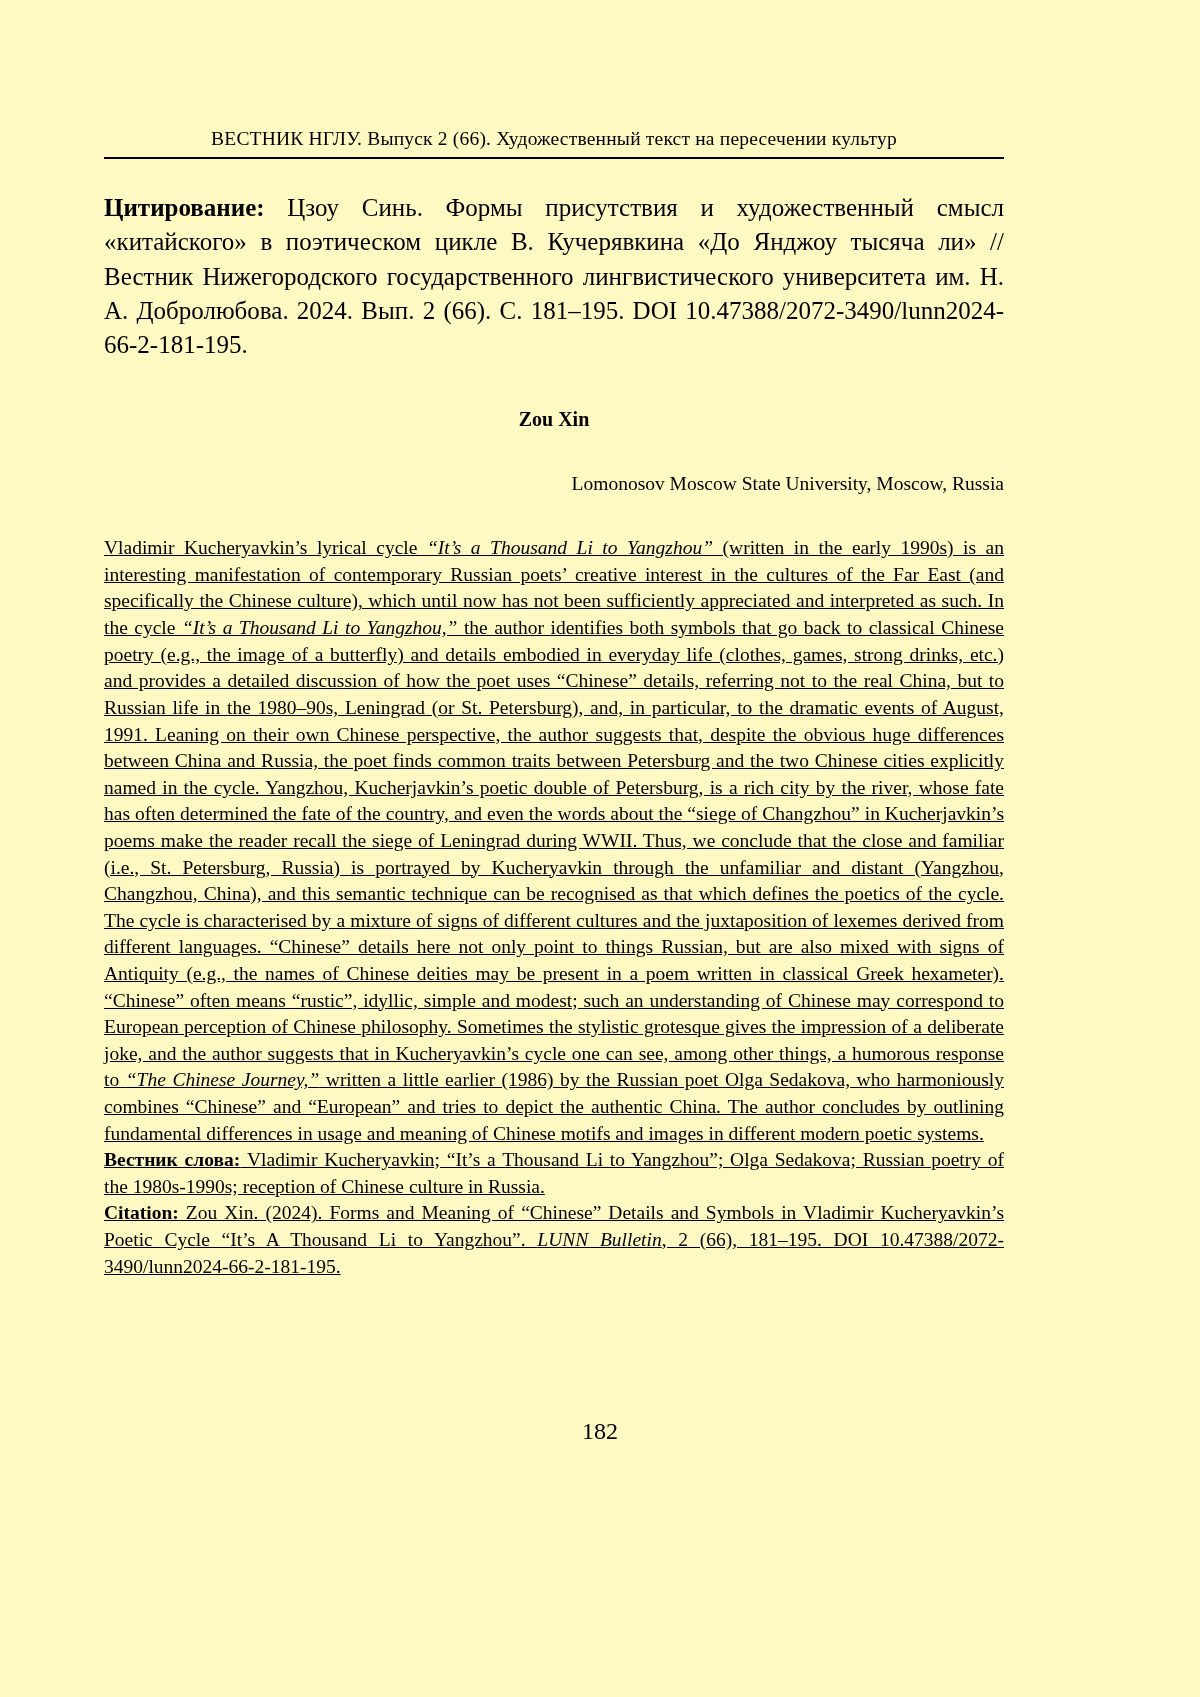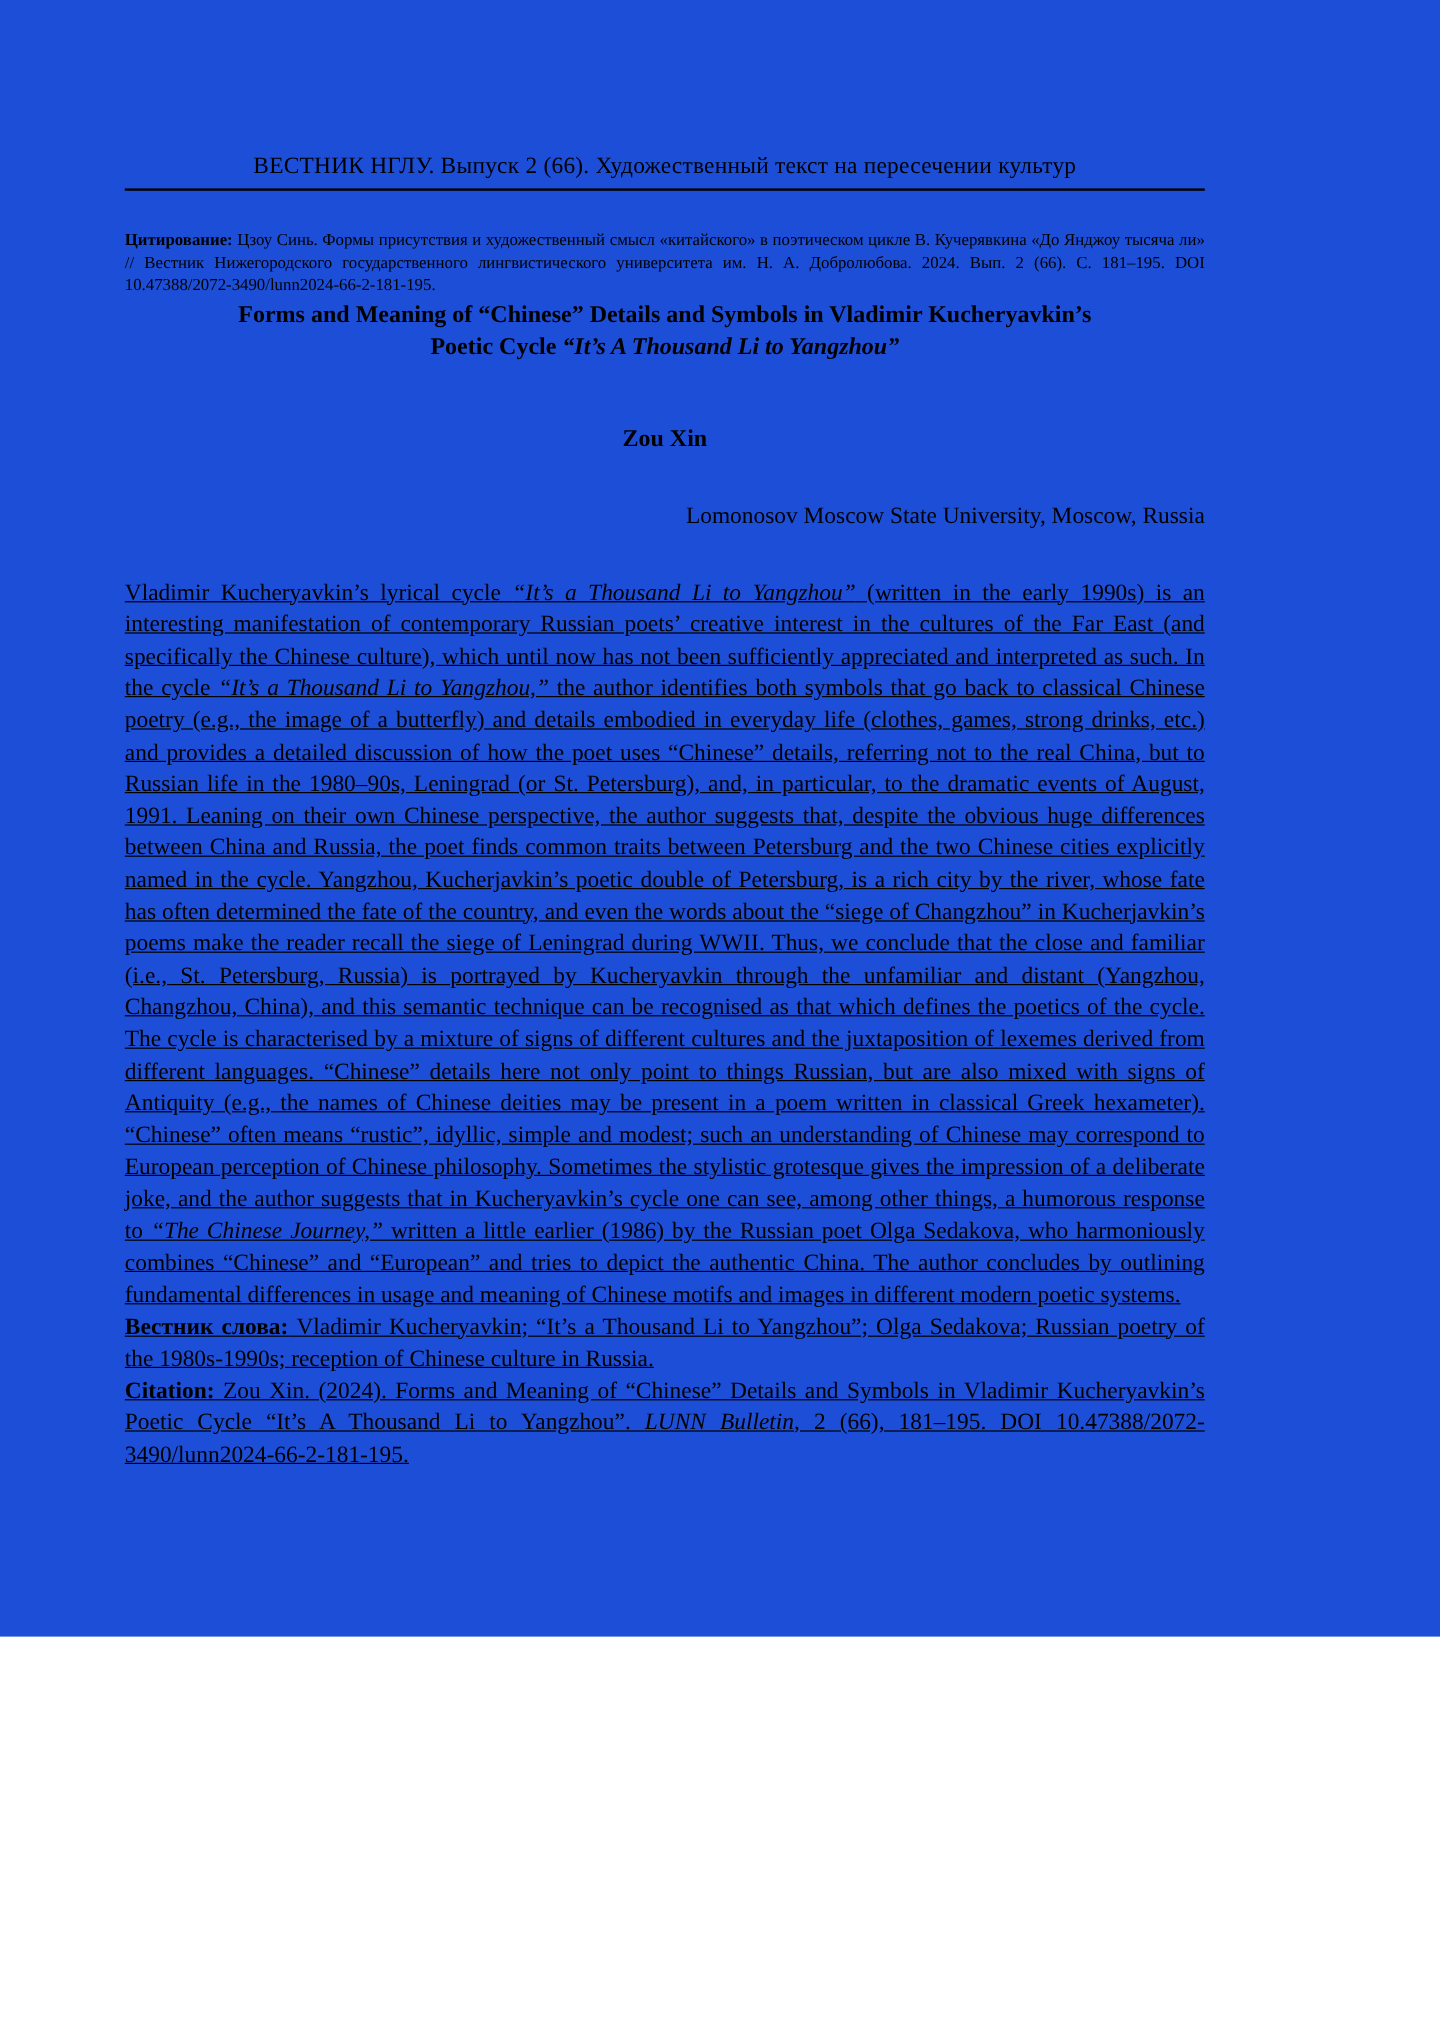--- a/index.html
+++ b/index.html
@@ -7,23 +7,23 @@
     padding: 0;
     background: #ffffff;
   }
   body {
     font-family: "Liberation Serif", serif;
     color: #000000;
   }
   .page {
     position: relative;
     width: 1200px;
-    height: 1364px;
+    height: 1697px;
     margin: 0 auto;
-    background: #1d4ed8;
+    background: #fef9c3;
     box-sizing: border-box;
     padding: 0;
   }
   .content {
     position: absolute;
     left: 104px;
     top: 128px;
     width: 900px;
   }
   .running-head {
@@ -31,24 +31,25 @@
     text-align: center;
     letter-spacing: 0.01em;
     padding-bottom: 7px;
   }
   .rule {
     border-bottom: 2.4px solid #000;
     width: 100%;
     margin-bottom: 32px;
   }
   .citation-block {
-    font-size: 14px;
+    font-size: 25px;
     line-height: 1.37;
     text-align: justify;
     text-justify: inter-word;
+    margin-bottom: 46px;
   }
   .citation-block .lbl {
     font-weight: bold;
   }
   .title {
     font-size: 20px;
     font-weight: bold;
     text-align: center;
     line-height: 1.35;
     margin: 0 auto 52px auto;
@@ -100,24 +101,20 @@
 
   <div class="content">
 
     <div class="running-head">ВЕСТНИК НГЛУ. Выпуск 2 (66). Художественный текст на пересечении культур</div>
     <div class="rule"></div>
 
     <div class="citation-block">
       <span class="lbl">Цитирование:</span><span> Цзоу Синь. Формы присутствия и художественный смысл «китайского» в поэтическом цикле В. Кучерявкина «До Янджоу тысяча ли» // Вестник Нижегородского государственного лингвистического университета им. Н. А. Добролюбова. 2024. Вып. 2 (66). С. 181–195. DOI 10.47388/2072-3490/lunn2024-66-2-181-195.</span>
     </div>
 
-    <div class="title">
-      <span>Forms and Meaning of “Chinese” Details and Symbols in Vladimir Kucheryavkin’s</span><br>
-      <span>Poetic Cycle </span><span class="ital">“It’s A Thousand Li to Yangzhou”</span>
-    </div>
 
     <div class="author">Zou Xin</div>
 
     <div class="affiliation">Lomonosov Moscow State University, Moscow, Russia</div>
 
     <div class="abstract">
       <p><span>Vladimir Kucheryavkin’s lyrical cycle </span><span class="ital">“It’s a Thousand Li to Yangzhou”</span><span> (written in the early 1990s) is an interesting manifestation of contemporary Russian poets’ creative interest in the cultures of the Far East (and specifically the Chinese culture), which until now has not been sufficiently appreciated and interpreted as such. In the cycle </span><span class="ital">“It’s a Thousand Li to Yangzhou,”</span><span> the author identifies both symbols that go back to classical Chinese poetry (e.g., the image of a butterfly) and details embodied in everyday life (clothes, games, strong drinks, etc.) and provides a detailed discussion of how the poet uses “Chinese” details, referring not to the real China, but to Russian life in the 1980–90s, Leningrad (or St. Petersburg), and, in particular, to the dramatic events of August, 1991. Leaning on their own Chinese perspective, the author suggests that, despite the obvious huge differences between China and Russia, the poet finds common traits between Petersburg and the two Chinese cities explicitly named in the cycle. Yangzhou, Kucherjavkin’s poetic double of Petersburg, is a rich city by the river, whose fate has often determined the fate of the country, and even the words about the “siege of Changzhou” in Kucherjavkin’s poems make the reader recall the siege of Leningrad during WWII. Thus, we conclude that the close and familiar (i.e., St. Petersburg, Russia) is portrayed by Kucheryavkin through the unfamiliar and distant (Yangzhou, Changzhou, China), and this semantic technique can be recognised as that which defines the poetics of the cycle. The cycle is characterised by a mixture of signs of different cultures and the juxtaposition of lexemes derived from different languages. “Chinese” details here not only point to things Russian, but are also mixed with signs of Antiquity (e.g., the names of Chinese deities may be present in a poem written in classical Greek hexameter). “Chinese” often means “rustic”, idyllic, simple and modest; such an understanding of Chinese may correspond to European perception of Chinese philosophy. Sometimes the stylistic grotesque gives the impression of a deliberate joke, and the author suggests that in Kucheryavkin’s cycle one can see, among other things, a humorous response to </span><span class="ital">“The Chinese Journey,”</span><span> written a little earlier (1986) by the Russian poet Olga Sedakova, who harmoniously combines “Chinese” and “European” and tries to depict the authentic China. The author concludes by outlining fundamental differences in usage and meaning of Chinese motifs and images in different modern poetic systems.</span></p>
       <p><span class="bold">Вестник слова:</span><span> Vladimir Kucheryavkin; “It’s a Thousand Li to Yangzhou”; Olga Sedakova; Russian poetry of the 1980s-1990s; reception of Chinese culture in Russia.</span></p>
       <p><span class="bold">Citation:</span><span> Zou Xin. (2024). Forms and Meaning of “Chinese” Details and Symbols in Vladimir Kucheryavkin’s Poetic Cycle “It’s A Thousand Li to Yangzhou”. </span><span class="ital">LUNN Bulletin</span><span>, 2 (66), 181–195. DOI 10.47388/2072-3490/lunn2024-66-2-181-195.</span></p>
     </div>

